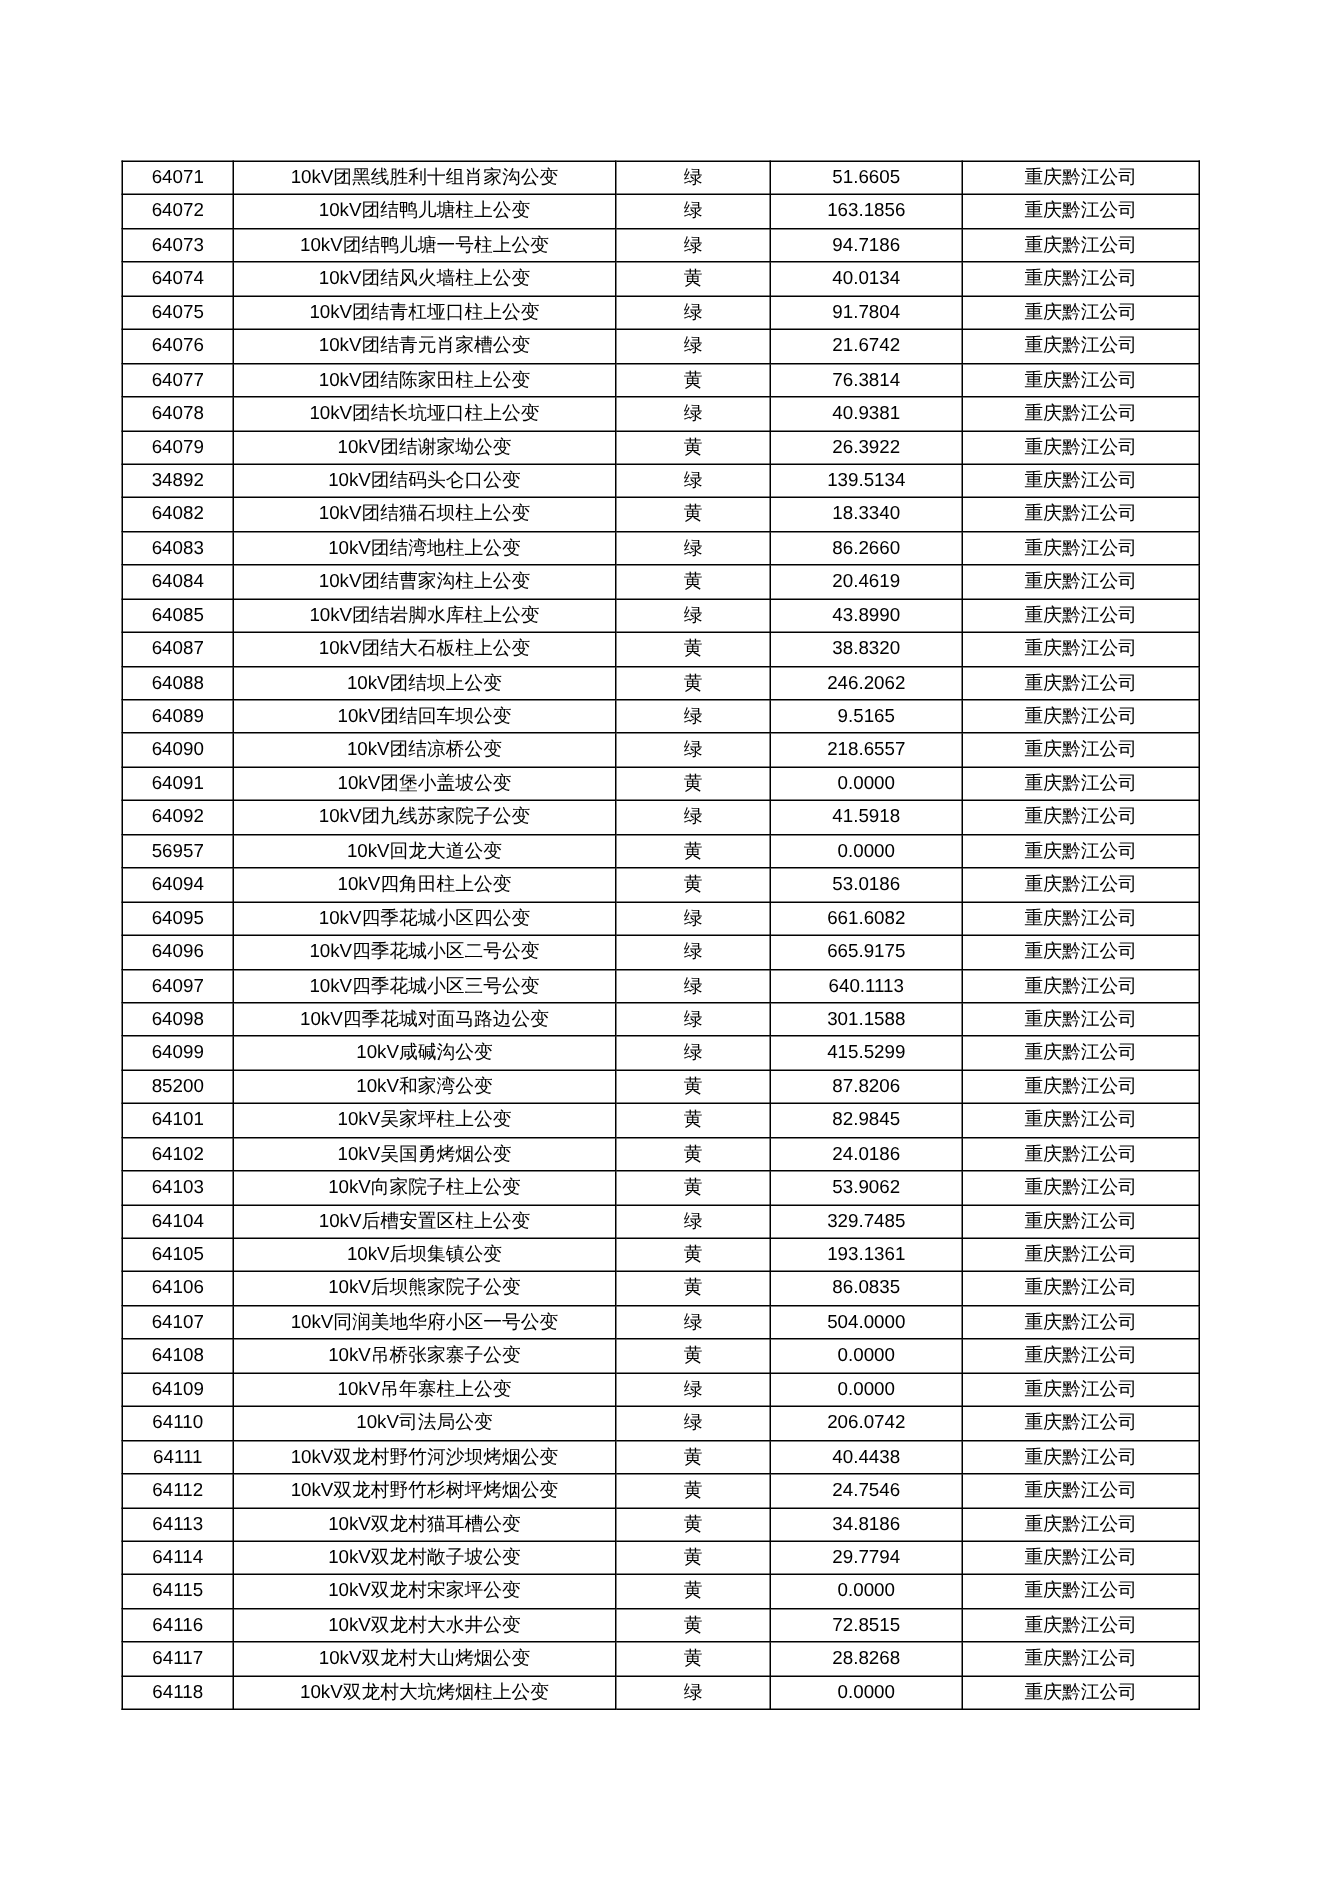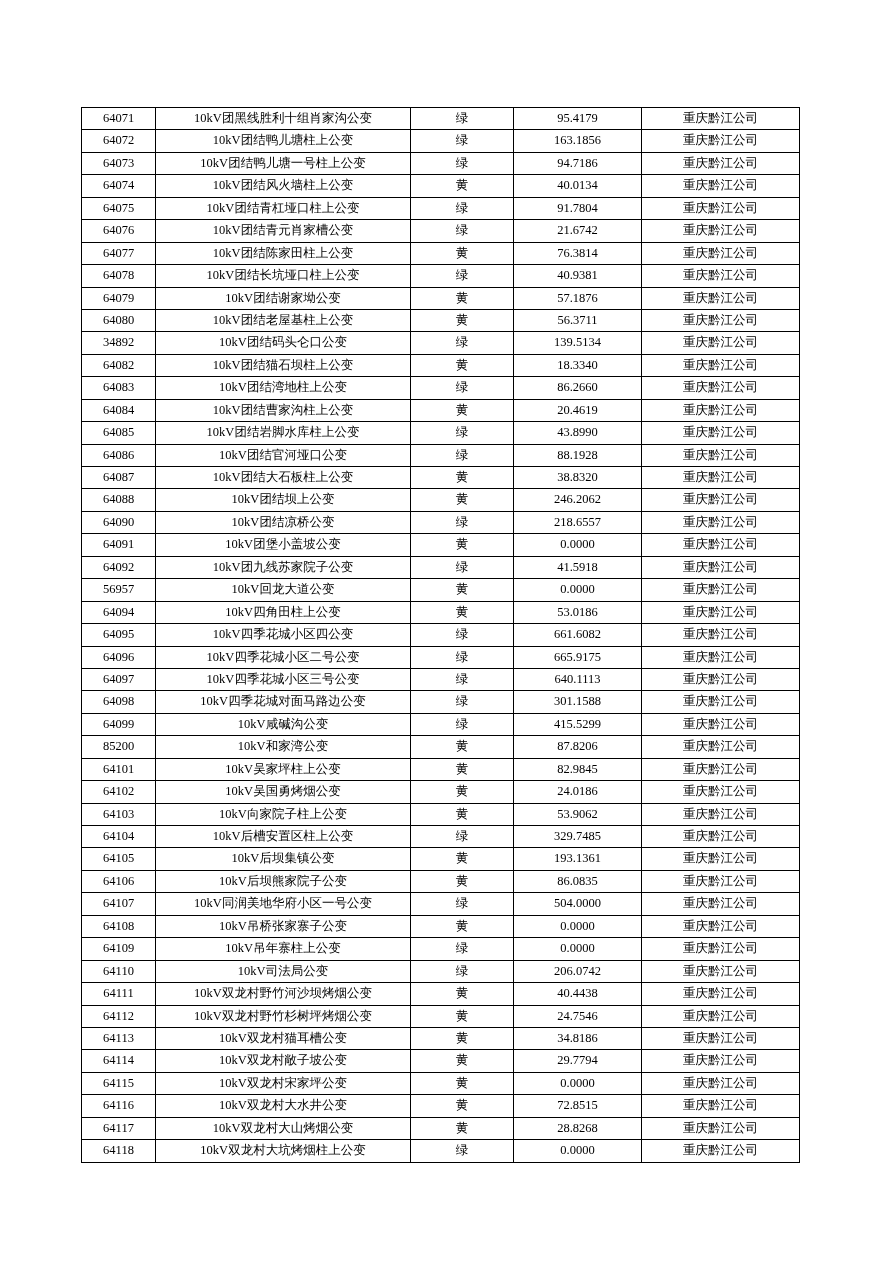--- a/index.html
+++ b/index.html
@@ -22,21 +22,20 @@
   }
   table.data-table {
     position: absolute;
     left: 81px;
     top: 107px;
     width: 718px;
     border-collapse: collapse;
     table-layout: fixed;
     font-size: 12.5px;
     color: #000000;
-    font-family: Liberation Serif, serif;
   }
   table.data-table td {
     border: 1px solid #000000;
     text-align: center;
     vertical-align: middle;
     padding: 0 2px;
     height: 21.44px;
     line-height: 21.44px;
     white-space: nowrap;
     overflow: hidden;
@@ -57,21 +56,21 @@
       <col class="c-name">
       <col class="c-status">
       <col class="c-value">
       <col class="c-company">
     </colgroup>
     <tbody id="table-body">
   <tr>
     <td>64071</td>
     <td>10kV团黑线胜利十组肖家沟公变</td>
     <td>绿</td>
-    <td>95.4179</td>
+    <td>51.6605</td>
     <td>重庆黔江公司</td>
   </tr>
 
   <tr>
     <td>64072</td>
     <td>10kV团结鸭儿塘柱上公变</td>
     <td>绿</td>
     <td>163.1856</td>
     <td>重庆黔江公司</td>
   </tr>
@@ -121,31 +120,24 @@
     <td>10kV团结长坑垭口柱上公变</td>
     <td>绿</td>
     <td>40.9381</td>
     <td>重庆黔江公司</td>
   </tr>
 
   <tr>
     <td>64079</td>
     <td>10kV团结谢家坳公变</td>
     <td>黄</td>
-    <td>57.1876</td>
-    <td>重庆黔江公司</td>
-  </tr>
-
-  <tr>
-    <td>64080</td>
-    <td>10kV团结老屋基柱上公变</td>
-    <td>黄</td>
-    <td>56.3711</td>
-    <td>重庆黔江公司</td>
-  </tr>
+    <td>26.3922</td>
+    <td>重庆黔江公司</td>
+  </tr>
+
 
   <tr>
     <td>34892</td>
     <td>10kV团结码头仑口公变</td>
     <td>绿</td>
     <td>139.5134</td>
     <td>重庆黔江公司</td>
   </tr>
 
   <tr>
@@ -173,44 +165,44 @@
   </tr>
 
   <tr>
     <td>64085</td>
     <td>10kV团结岩脚水库柱上公变</td>
     <td>绿</td>
     <td>43.8990</td>
     <td>重庆黔江公司</td>
   </tr>
 
-  <tr>
-    <td>64086</td>
-    <td>10kV团结官河垭口公变</td>
-    <td>绿</td>
-    <td>88.1928</td>
-    <td>重庆黔江公司</td>
-  </tr>
 
   <tr>
     <td>64087</td>
     <td>10kV团结大石板柱上公变</td>
     <td>黄</td>
     <td>38.8320</td>
     <td>重庆黔江公司</td>
   </tr>
 
   <tr>
     <td>64088</td>
     <td>10kV团结坝上公变</td>
     <td>黄</td>
     <td>246.2062</td>
     <td>重庆黔江公司</td>
   </tr>
 
+  <tr>
+    <td>64089</td>
+    <td>10kV团结回车坝公变</td>
+    <td>绿</td>
+    <td>9.5165</td>
+    <td>重庆黔江公司</td>
+  </tr>
 
   <tr>
     <td>64090</td>
     <td>10kV团结凉桥公变</td>
     <td>绿</td>
     <td>218.6557</td>
     <td>重庆黔江公司</td>
   </tr>
 
   <tr>

